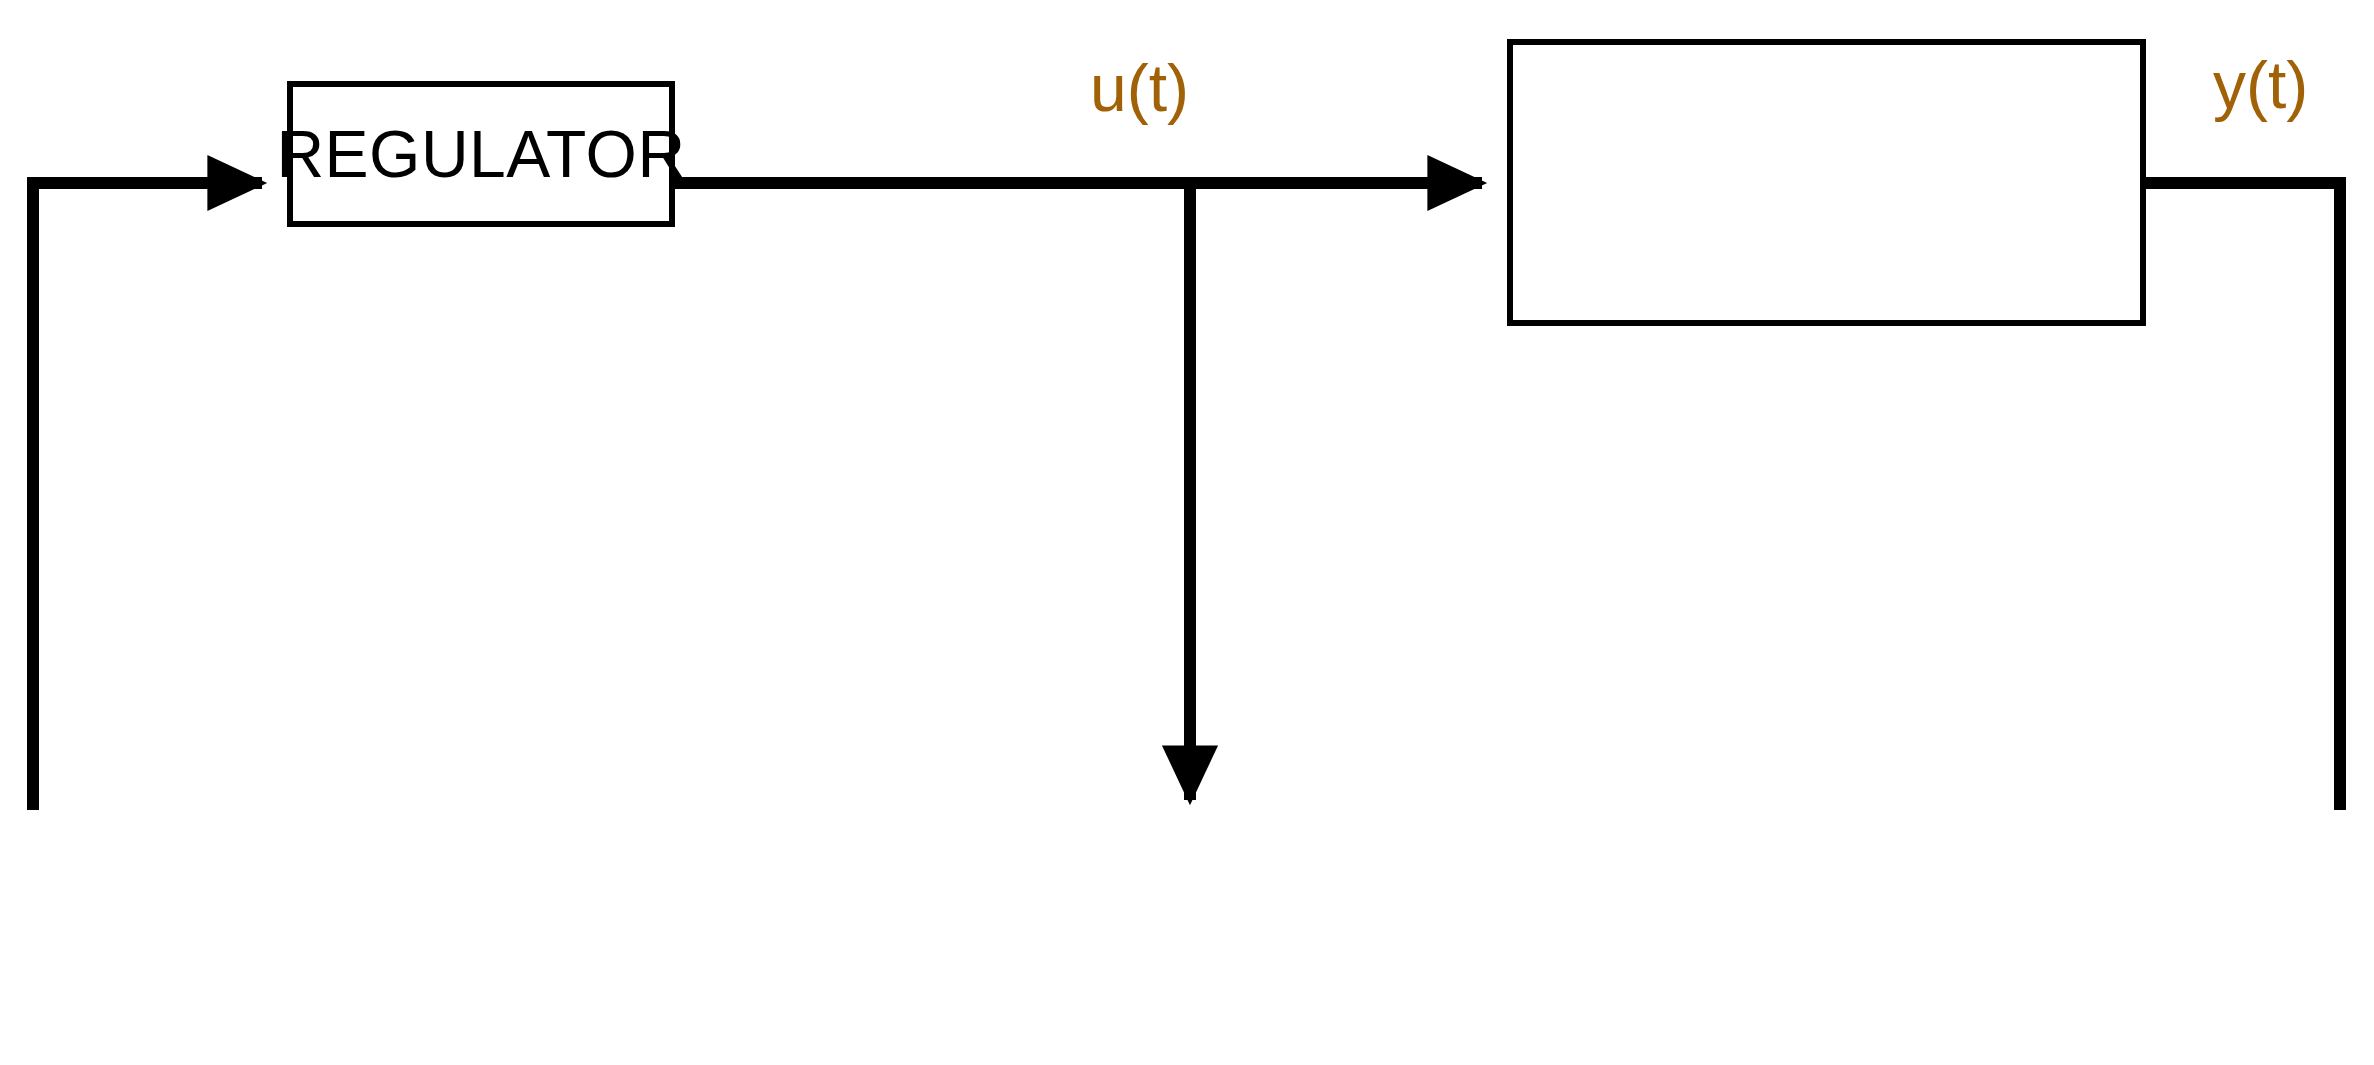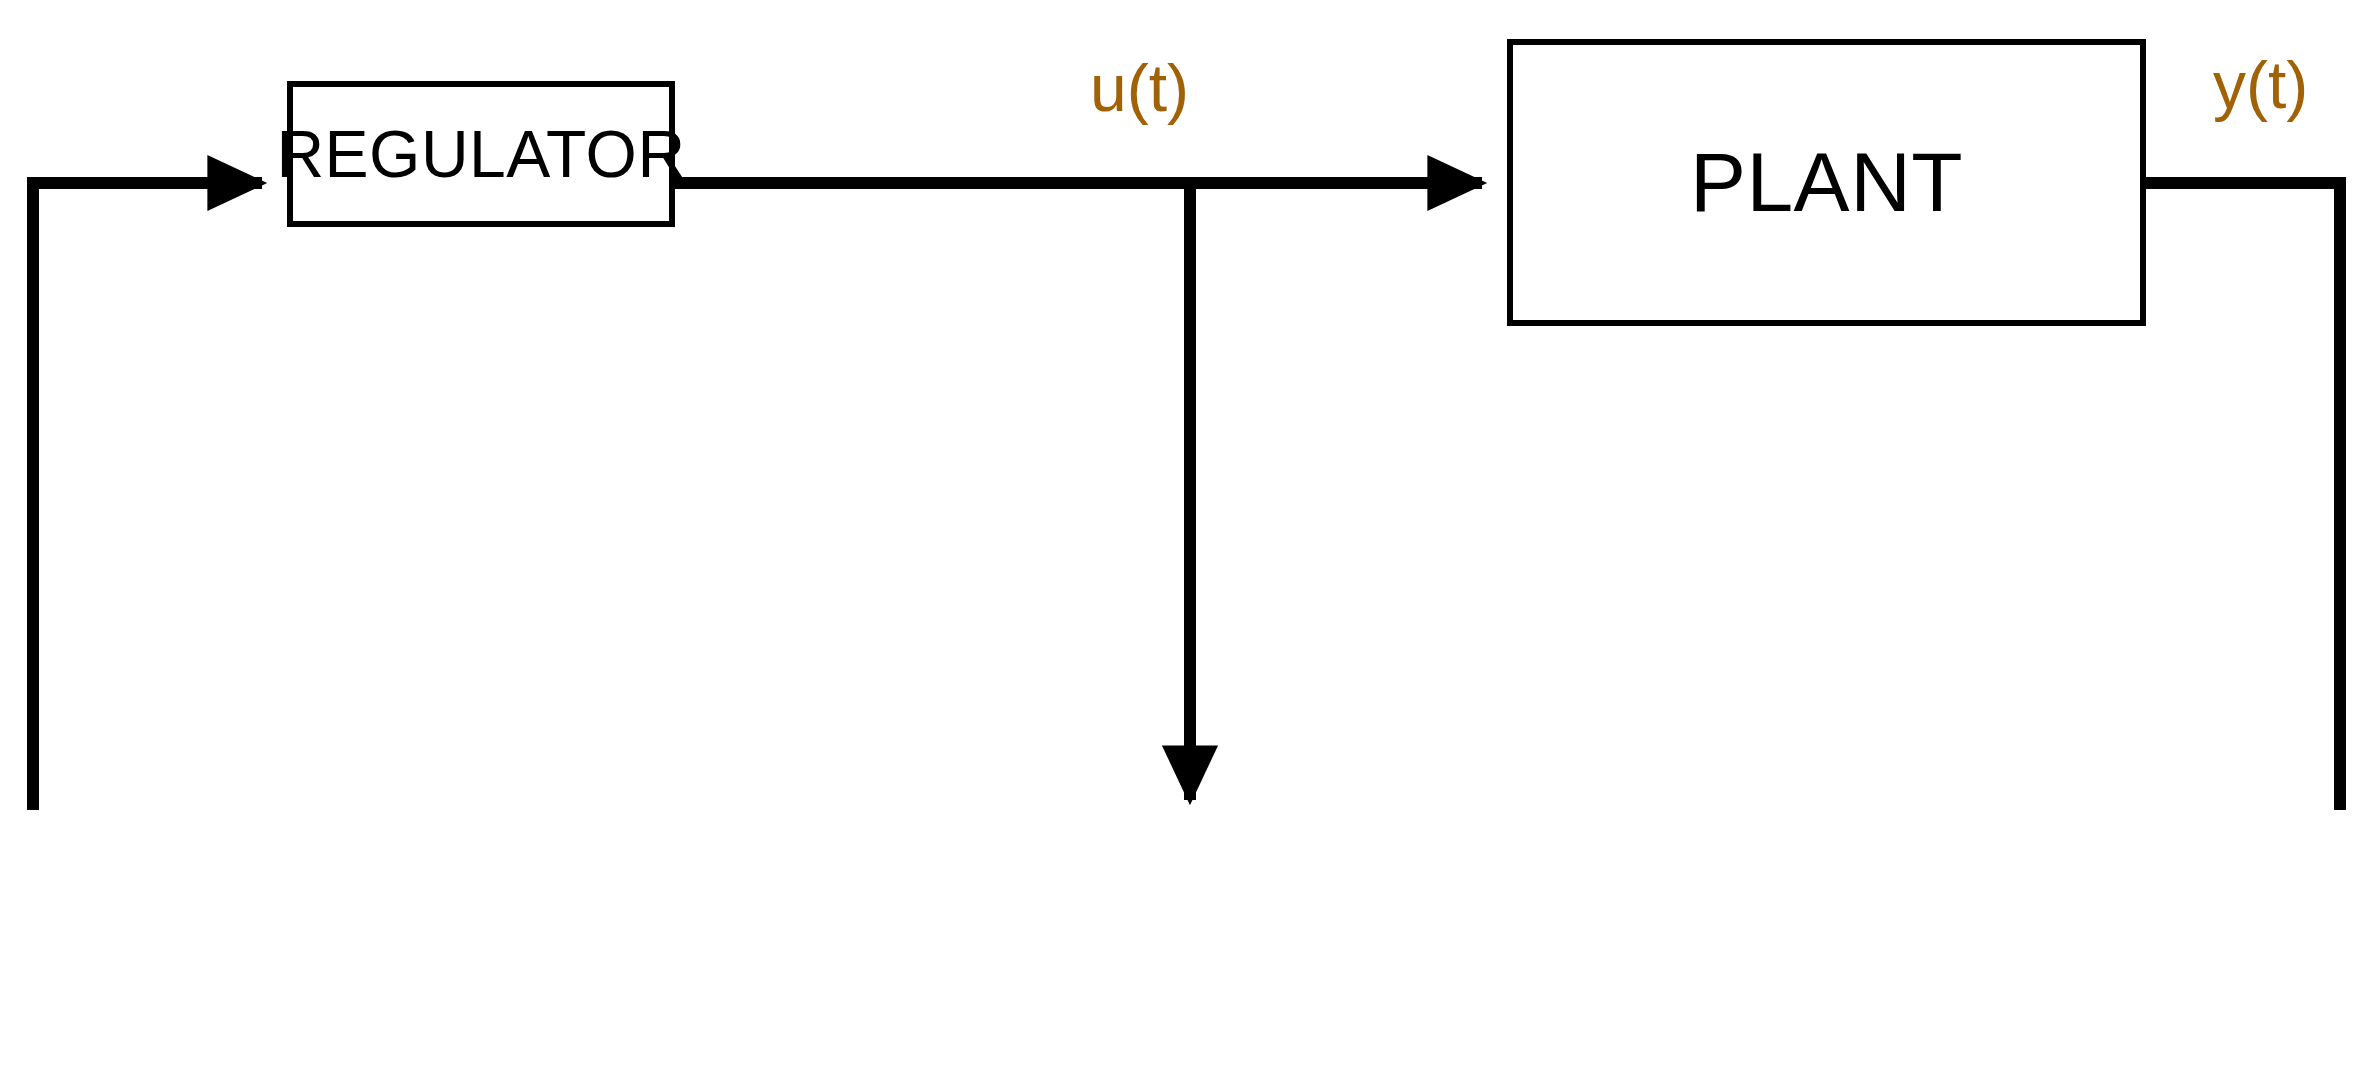--- a/index.html
+++ b/index.html
@@ -102,21 +102,20 @@
 
     <path d="M 2143 183 L 2340 183 L 2340 932 L 1502 932" fill="none" stroke="#000000" stroke-width="12" marker-end="url(#arrow-left)"></path>
 
     <rect x="290" y="84" width="382" height="140" fill="#ffffff" stroke="#000000" stroke-width="6"></rect>
     <rect x="1510" y="42" width="633" height="281" fill="#ffffff" stroke="#000000" stroke-width="6"></rect>
     <rect x="906" y="829" width="568" height="201" fill="#ffffff" stroke="#000000" stroke-width="6"></rect>
   </svg>
 
   <div class="blk-label" id="label-regulator">REGULATOR</div>
 
-  <div class="blk-label" id="label-plant">PLANT</div>
 
 
   <div class="sig-label" id="label-u">u(t)</div>
 
   <div class="sig-label" id="label-y">y(t)</div>
 
   <div class="sig-label" id="label-xhat">
     <span class="xhat-var">
       <span class="xhat-hat">^</span>
       <span>x</span>

